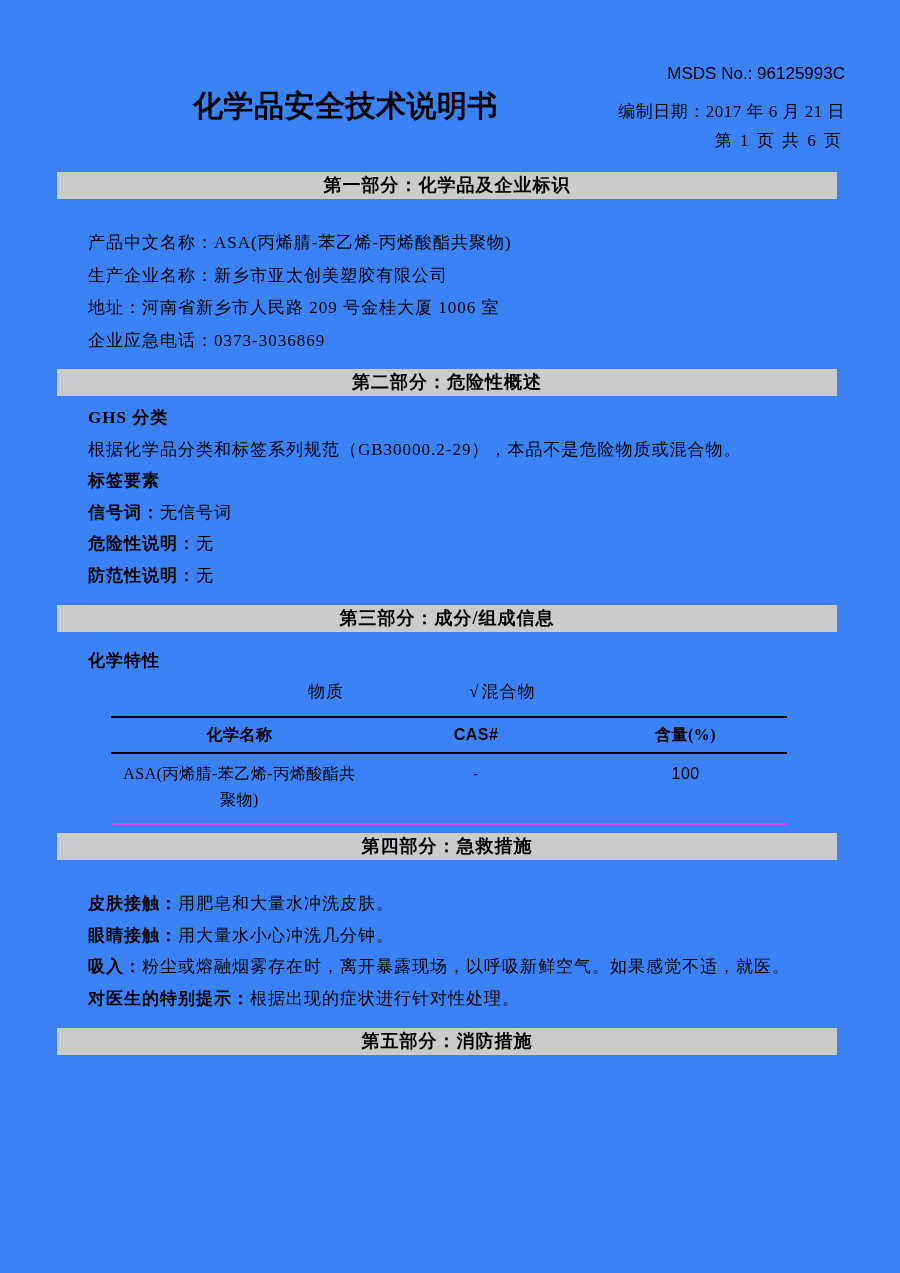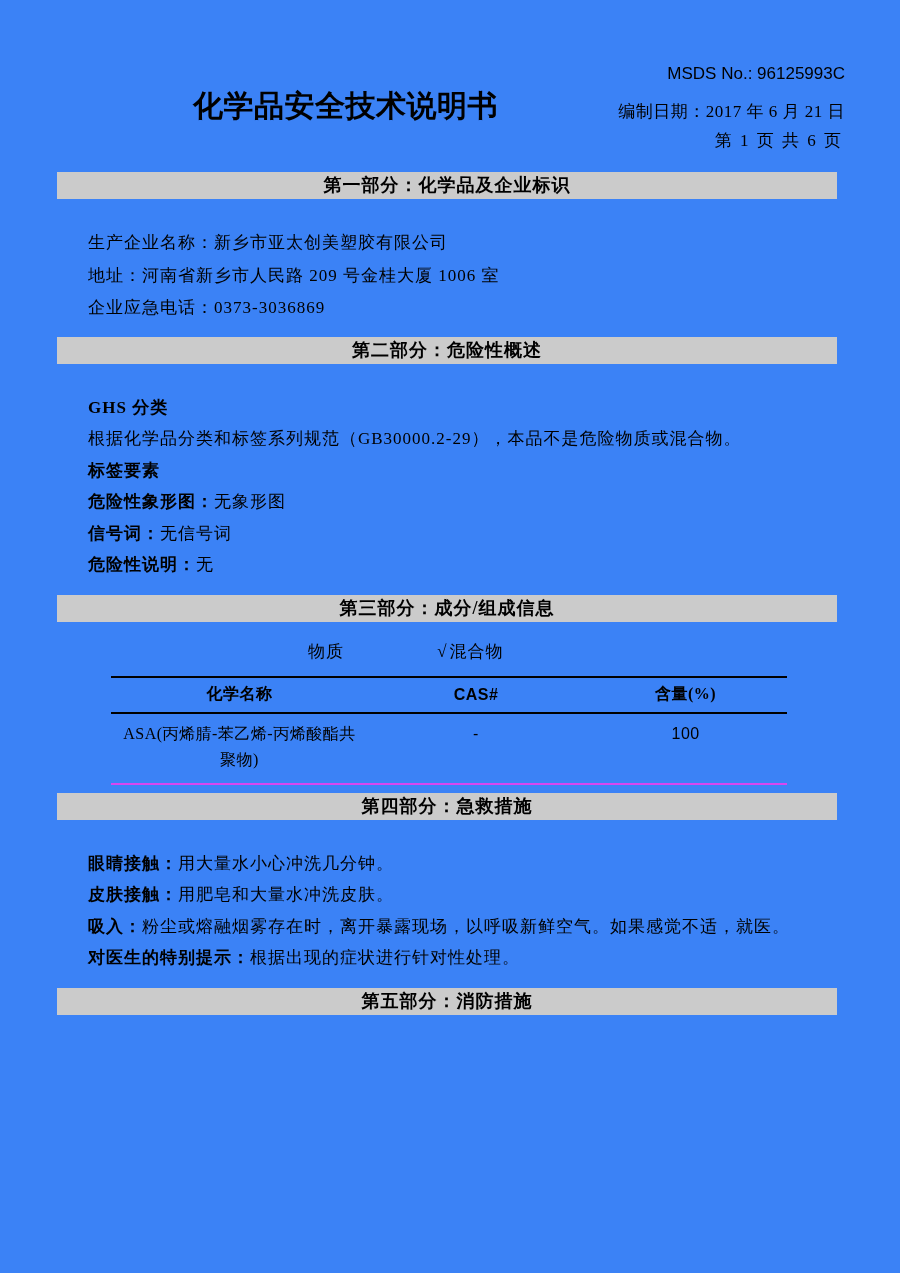--- a/index.html
+++ b/index.html
@@ -37,32 +37,32 @@
     margin-left:57px; width:780px; height:27px;
     background:var(--bar-color,#cbcbcb);
     text-align:center; line-height:27px;
     font-size:18px; font-weight:bold; letter-spacing:1px;
   }
 
   
   .content { padding-left:88px; padding-right:58px; font-size:17px; letter-spacing:1px; }
   .sec1 { padding-top:28px; padding-bottom:12px; }
   .sec1 .line { line-height:32.5px; }
-  .sec2 { padding-top:28px; padding-bottom:14px; }
+  .sec2 { padding-top:6px; padding-bottom:14px; }
   .sec2 .line { line-height:31.5px; }
   .sec3 { padding-top:14px; padding-bottom:8px; }
   .sec4 { padding-top:28px; padding-bottom:14px; }
   .sec4 .line { line-height:31.6px; }
   .b { font-weight:bold; }
 
   
   .chem-heading { line-height:30px; font-weight:bold; }
   .type-row { line-height:28px; margin-top:2px; }
   .type-substance { display:inline-block; margin-left:220px; }
-  .type-mixture { display:inline-block; margin-left:88px; }
+  .type-mixture { display:inline-block; margin-left:120px; }
   .check { display:inline-block; margin-right:2px; }
 
   .comp-table {
     margin-left:23px; 
     margin-top:10px;
     width:676px;
     border-collapse:collapse;
     border-top:2px solid #000;
     border-bottom:2px solid #d946ef;
     letter-spacing:0.5px;
@@ -89,48 +89,52 @@
   <div class="header">
     <div class="msds-no">MSDS No.: 96125993C</div>
     <div class="doc-title">化学品安全技术说明书</div>
     <div class="date-line">编制日期：2017 年 6 月 21 日</div>
     <div class="page-line">第 1 页 共 6 页</div>
   </div>
 
   <div class="section-bar">第一部分：化学品及企业标识</div>
   <div class="content sec1">
     <div class="line">
+      <span>产品中文名称：</span><span>ASA(丙烯腈-苯乙烯-丙烯酸酯共聚物)</span>
+    </div>
+    <div class="line">
       <span>生产企业名称：</span><span>新乡市亚太创美塑胶有限公司</span>
     </div>
     <div class="line">
       <span>地址：</span><span>河南省新乡市人民路 209 号金桂大厦 1006 室</span>
     </div>
     <div class="line">
       <span>企业应急电话：</span><span>0373-3036869</span>
     </div>
   </div>
 
   <div class="section-bar">第二部分：危险性概述</div>
   <div class="content sec2">
     <div class="line b">GHS 分类</div>
     <div class="line">根据化学品分类和标签系列规范（GB30000.2-29），本品不是危险物质或混合物。</div>
     <div class="line b">标签要素</div>
     <div class="line">
-      <span class="b">危险性象形图：</span><span>无象形图</span>
-    </div>
-    <div class="line">
       <span class="b">信号词：</span><span>无信号词</span>
     </div>
     <div class="line">
       <span class="b">危险性说明：</span><span>无</span>
     </div>
+    <div class="line">
+      <span class="b">防范性说明：</span><span>无</span>
+    </div>
   </div>
 
   <div class="section-bar">第三部分：成分/组成信息</div>
   <div class="content sec3">
+    <div class="chem-heading">化学特性</div>
     <div class="type-row">
       <span class="type-substance">物质</span>
       <span class="type-mixture"><span class="check">√</span><span>混合物</span></span>
     </div>
     <table class="comp-table">
       <thead>
         <tr>
           <th class="col1 cjk">化学名称</th>
           <th class="col2">CAS#</th>
           <th class="col3 cjk">含量(%)</th>
@@ -142,24 +146,24 @@
           <td class="num">-</td>
           <td class="num">100</td>
         </tr>
       </tbody>
     </table>
   </div>
 
   <div class="section-bar">第四部分：急救措施</div>
   <div class="content sec4">
     <div class="line">
-      <span class="b">眼睛接触：</span><span>用大量水小心冲洗几分钟。</span>
+      <span class="b">皮肤接触：</span><span>用肥皂和大量水冲洗皮肤。</span>
     </div>
     <div class="line">
-      <span class="b">皮肤接触：</span><span>用肥皂和大量水冲洗皮肤。</span>
+      <span class="b">眼睛接触：</span><span>用大量水小心冲洗几分钟。</span>
     </div>
     <div class="line">
       <span class="b">吸入：</span><span>粉尘或熔融烟雾存在时，离开暴露现场，以呼吸新鲜空气。如果感觉不适，就医。</span>
     </div>
     <div class="line">
       <span class="b">对医生的特别提示：</span><span>根据出现的症状进行针对性处理。</span>
     </div>
   </div>
 
   <div class="section-bar">第五部分：消防措施</div>

